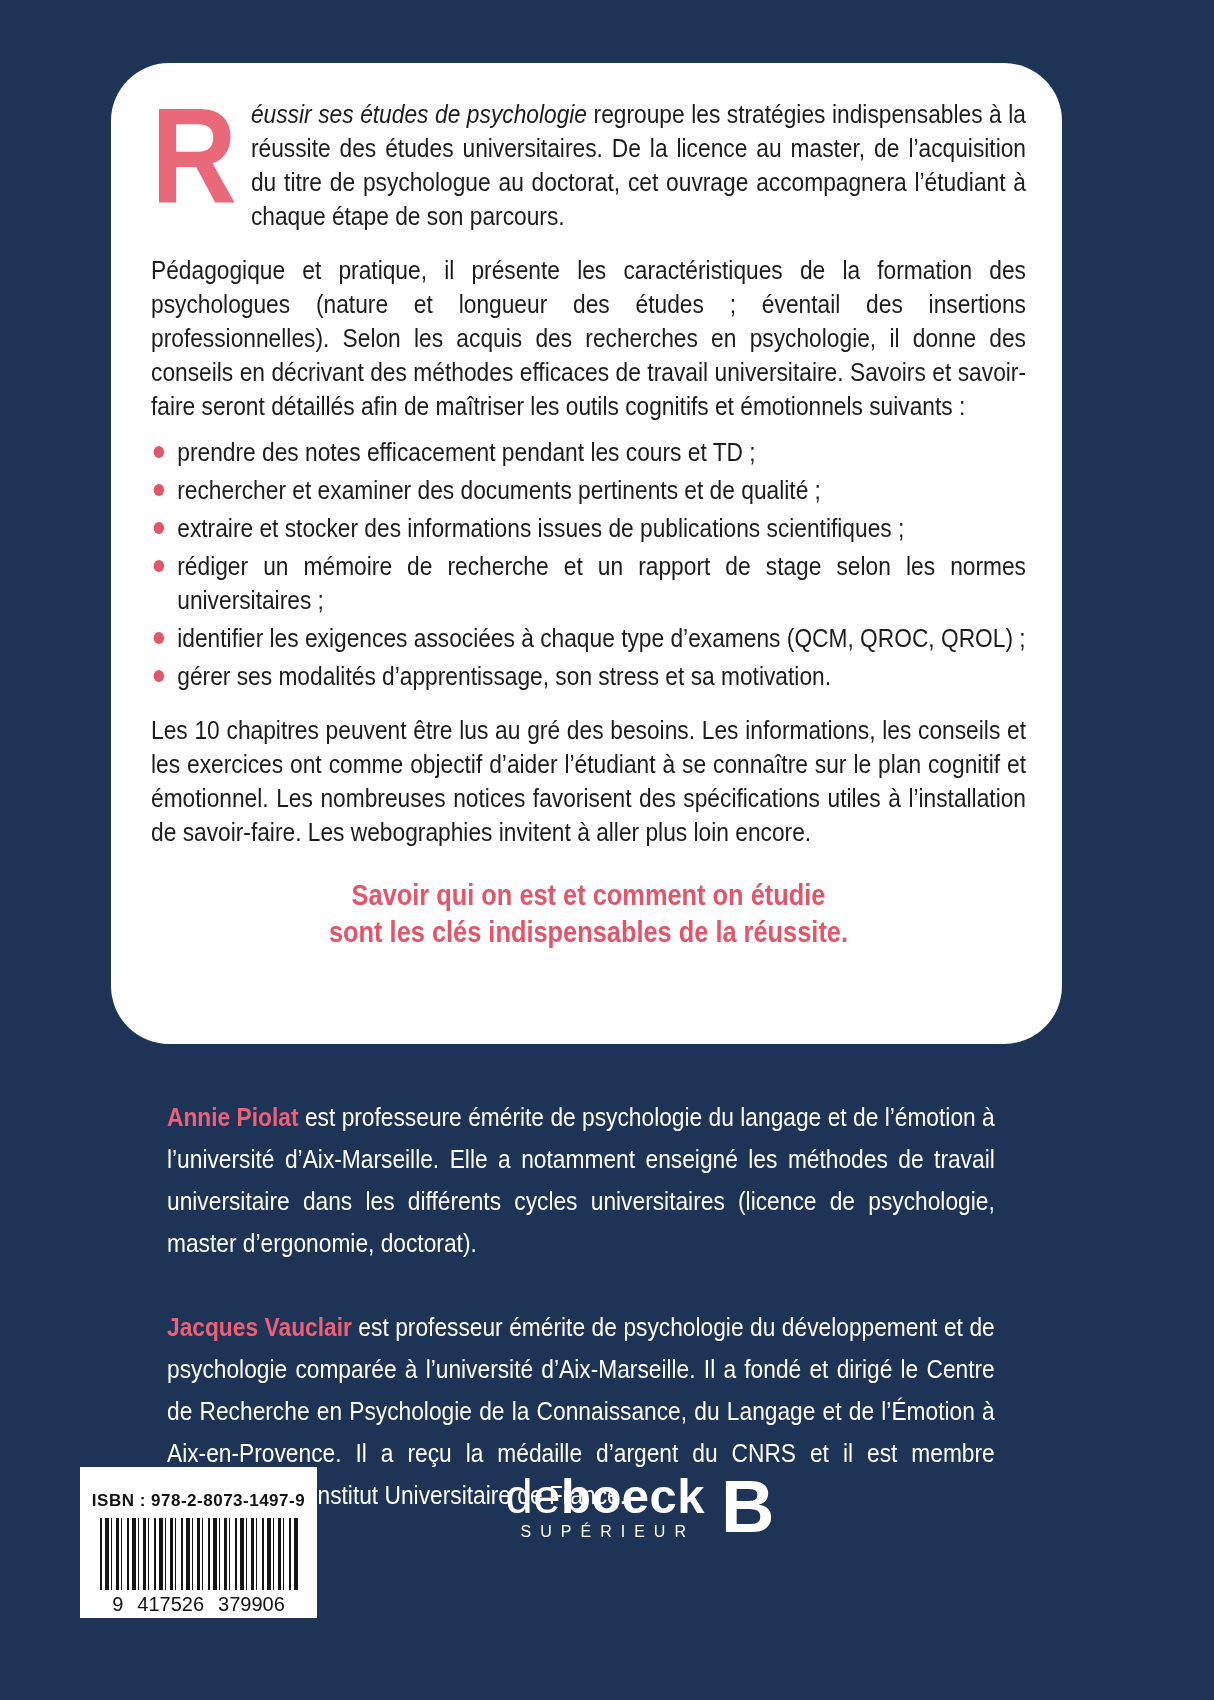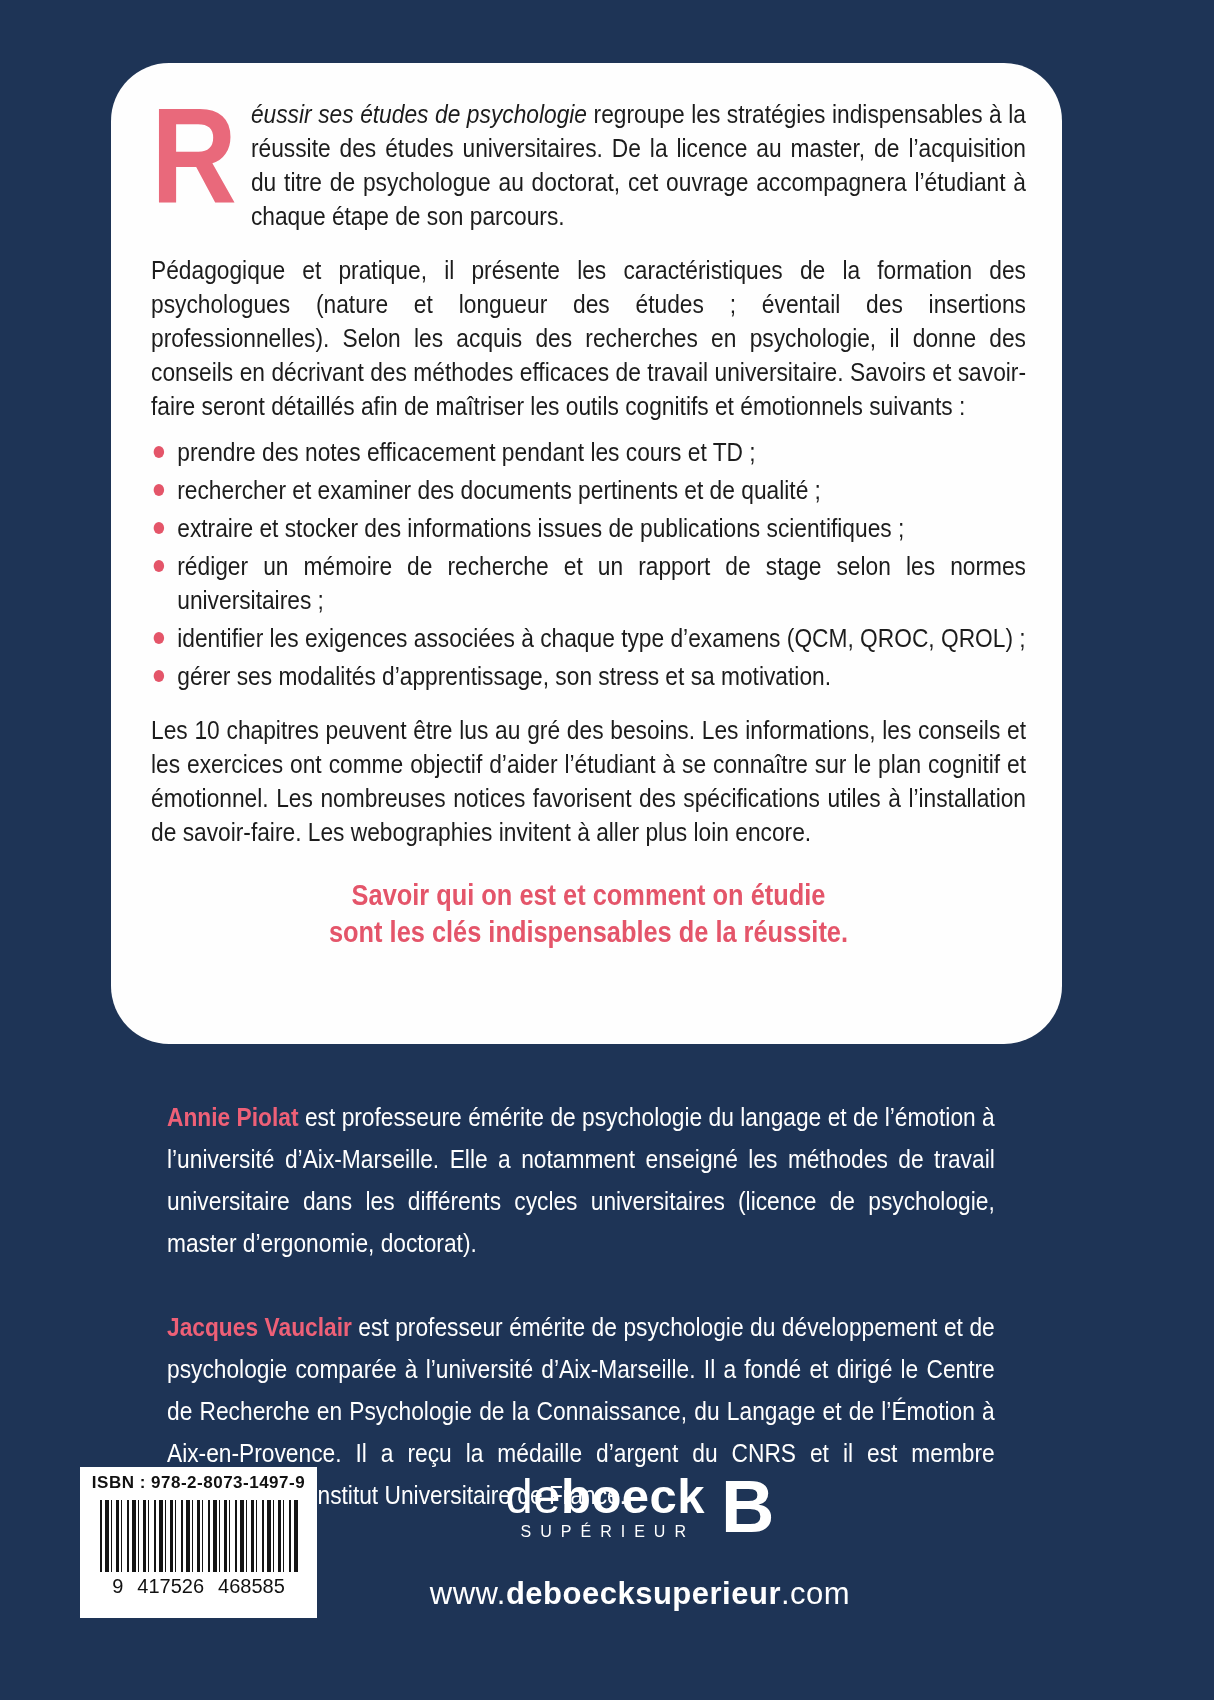--- a/index.html
+++ b/index.html
@@ -41,21 +41,21 @@
   .bios{
     position:absolute;left:167px;top:1096px;width:946px;
     transform:scaleX(0.875);transform-origin:left top;
     color:#ffffff;font-size:26px;line-height:42px;text-align:justify;
   }
   .bios p{margin:0 0 42px;}
   .author-name{color:#ee6077;font-weight:bold;}
   
   .isbn-box{
     position:absolute;left:80px;top:1467px;width:237px;height:151px;
-    background:#ffffff;text-align:center;padding-top:6px;box-sizing:border-box;
+    background:#ffffff;text-align:center;padding-top:24px;box-sizing:border-box;
   }
   .isbn-label{font-size:17px;font-weight:bold;color:#111;letter-spacing:0.5px;white-space:nowrap;}
   .bars{
     width:198px;height:72px;margin:7px auto 0;
     background:repeating-linear-gradient(90deg,
       #151515 0 2px,#fff 2px 5px,
       #151515 5px 9px,#fff 9px 11px,
       #151515 11px 12px,#fff 12px 16px,
       #151515 16px 19px,#fff 19px 21px,
       #151515 21px 22px,#fff 22px 27px);
@@ -112,27 +112,26 @@
     <p><span class="author-name">Annie Piolat</span><span> est professeure émérite de psychologie du langage et de l’émotion à l’université d’Aix-Marseille. Elle a notamment enseigné les méthodes de travail universitaire dans les différents cycles universitaires (licence de psychologie, master d’ergonomie, doctorat).</span></p>
     <p><span class="author-name">Jacques Vauclair</span><span> est professeur émérite de psychologie du développement et de psychologie comparée à l’université d’Aix-Marseille. Il a fondé et dirigé le Centre de Recherche en Psychologie de la Connaissance, du Langage et de l’Émotion à Aix-en-Provence. Il a reçu la médaille d’argent du CNRS et il est membre honoraire de l’Institut Universitaire de France.</span></p>
   </div>
 
   <div class="isbn-box">
     <div class="isbn-label">ISBN : 978-2-8073-1497-9</div>
     <div class="bars"></div>
     <div class="bc-digits">
       <span>9</span>
       <span>417526</span>
-      <span>468585</span>
+      <span>379906</span>
     </div>
   </div>
 
   <div class="logo">
     <div class="logo-text">
       <div class="logo-name"><span class="logo-de">de</span><span class="logo-boeck">boeck</span></div>
       <div class="logo-sub">SUPÉRIEUR</div>
     </div>
     <div class="b-mark">B</div>
   </div>
 
-  <div class="url"><span>www.</span><span class="url-bold">deboecksuperieur</span><span>.com</span></div>
 
 </div>
 
 </body></html>

